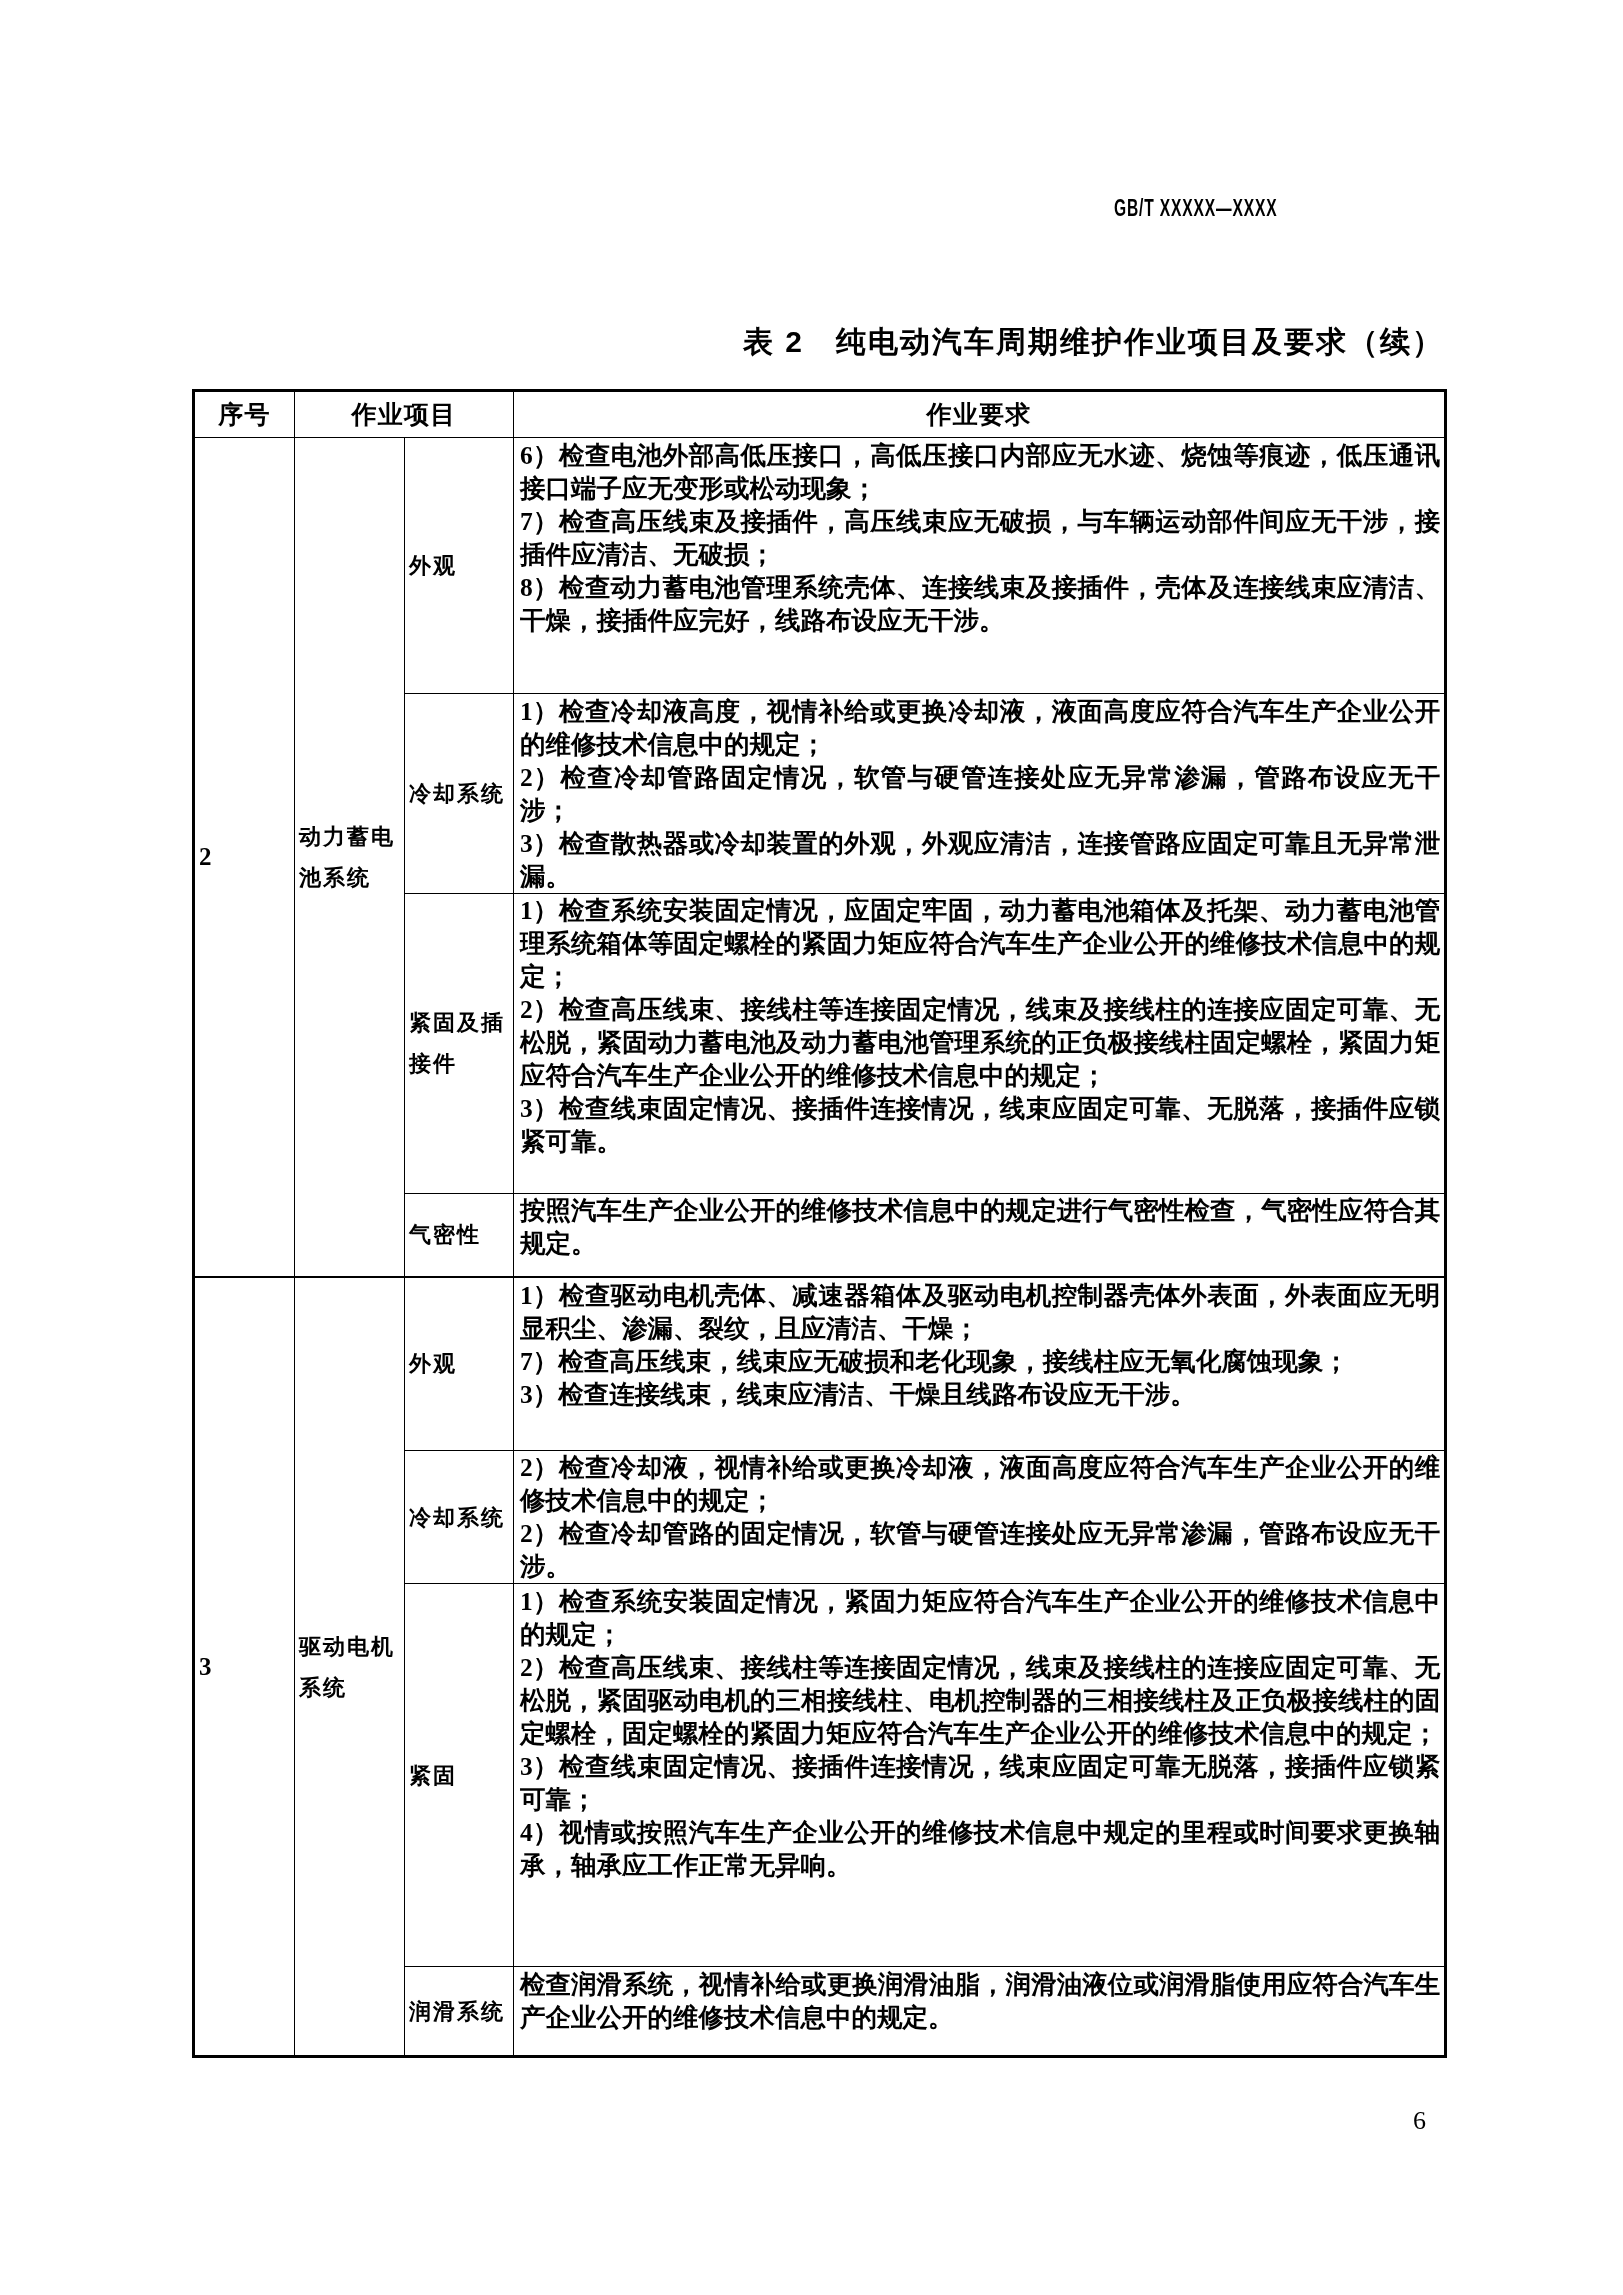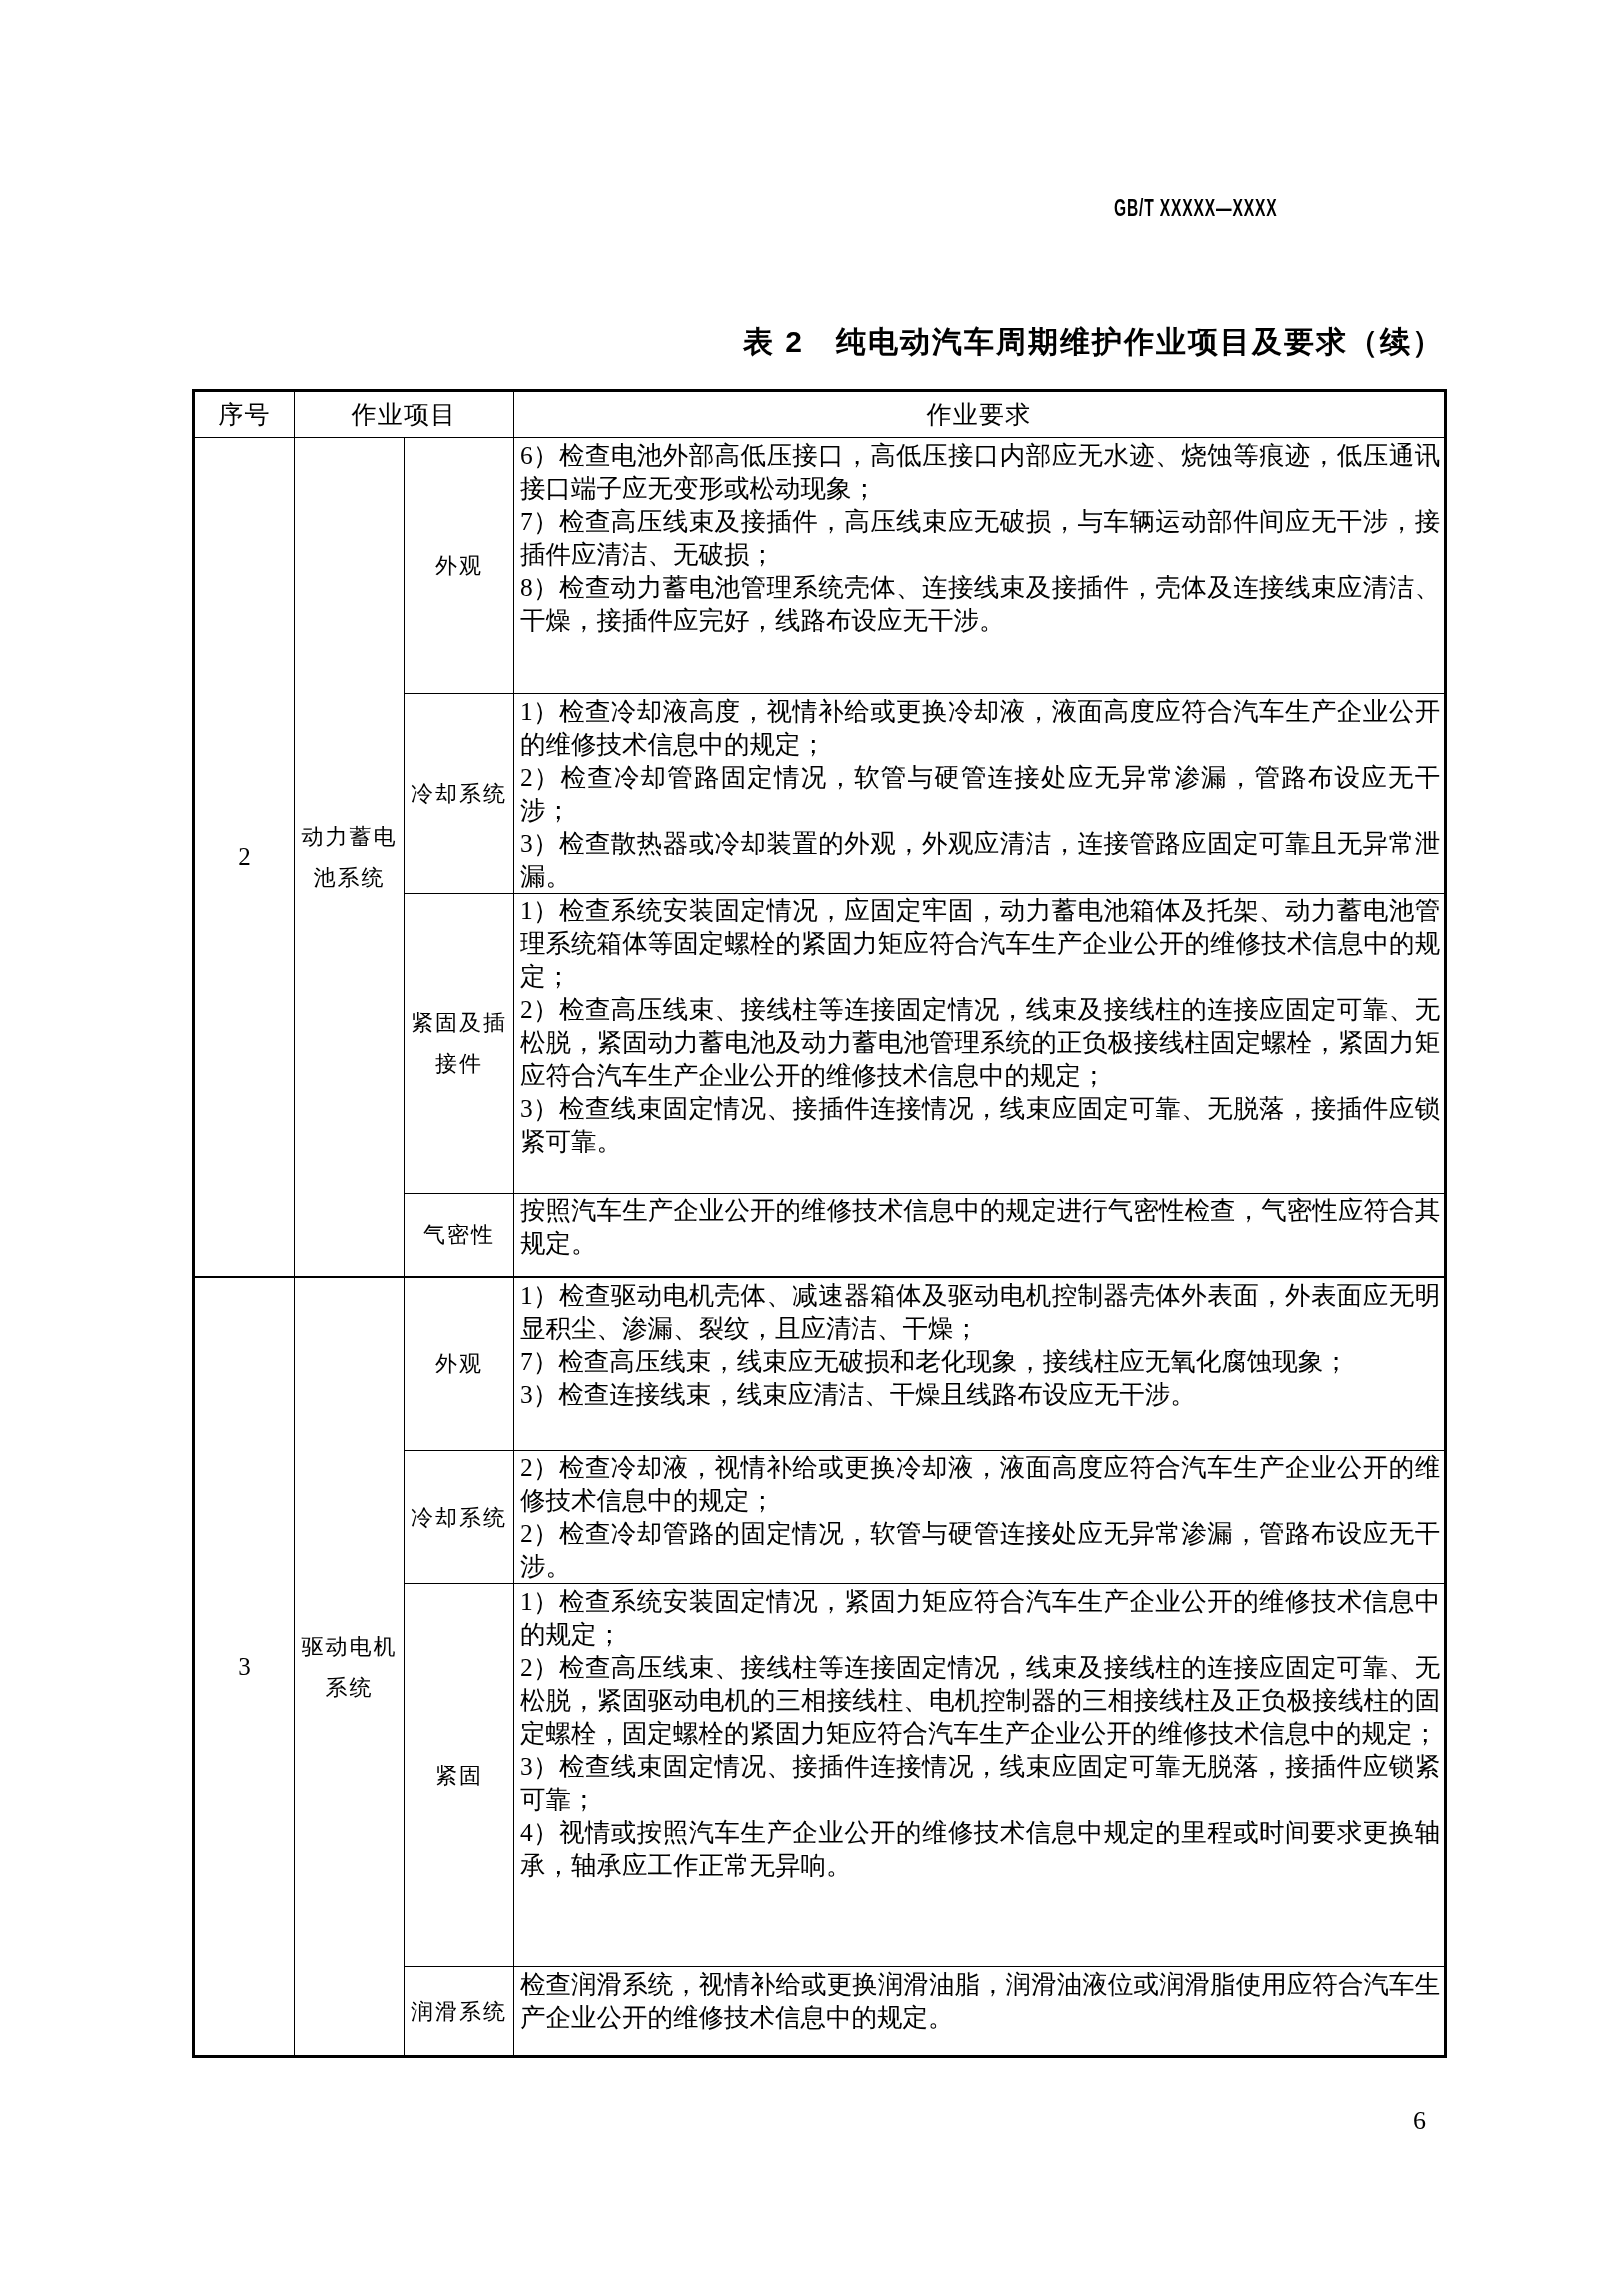--- a/index.html
+++ b/index.html
@@ -24,29 +24,29 @@
     font-size:30px; font-weight:bold; letter-spacing:2px;
   }
   .maint-table {
     position:absolute; left:192px; top:389px;
     border-collapse:collapse;
     width:1252px;
     table-layout:fixed;
   }
   .maint-table td, .maint-table th {
     border:1.3px solid #000;
-    font-weight:normal;
+    font-weight:bold;
   }
   .maint-table { border:3.3px solid #000; }
   th.hdr {
     font-size:25px; text-align:center; vertical-align:middle;
     letter-spacing:1.3px;
   }
   td.serial, td.item, td.sub {
-    text-align:center; vertical-align:middle;
+    vertical-align:middle;
     font-size:22px; letter-spacing:2px;
     padding:2.6px 3.9px;
   }
   td.serial { font-size:25px; letter-spacing:0; }
   td.item, td.sub { line-height:41px; }
   td.reqs {
     vertical-align:top; text-align:justify;
     padding:0.7px 3.9px 0 5.9px;
     font-size:25.5px; line-height:33px;
   }

